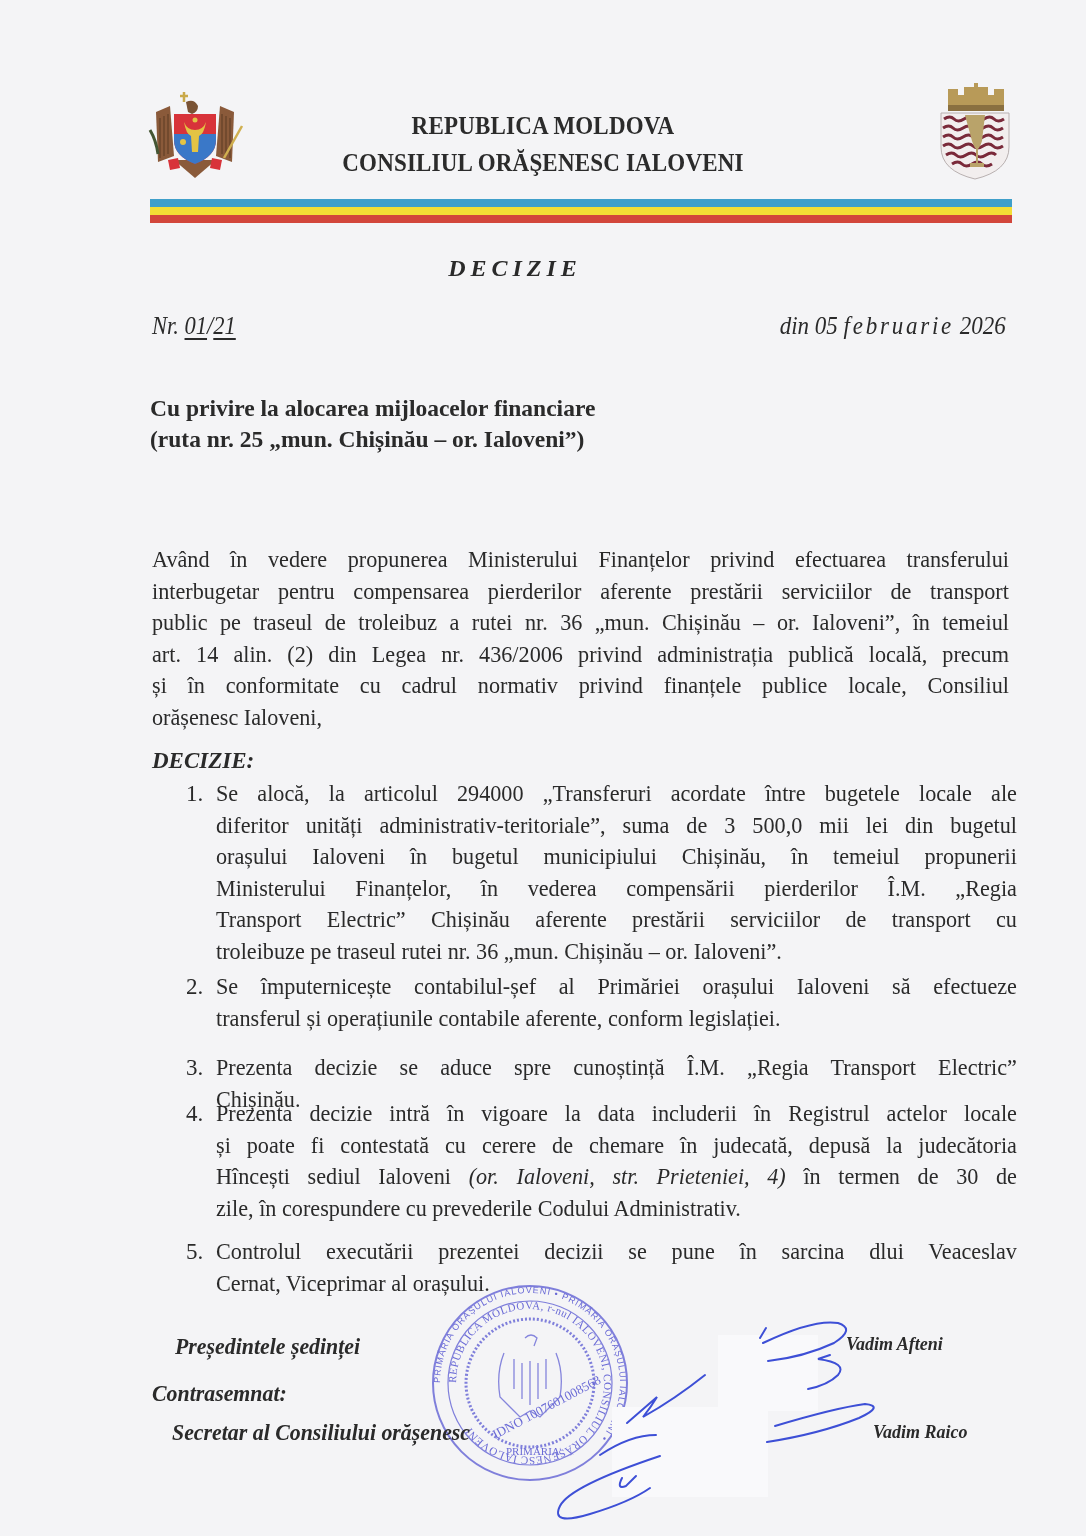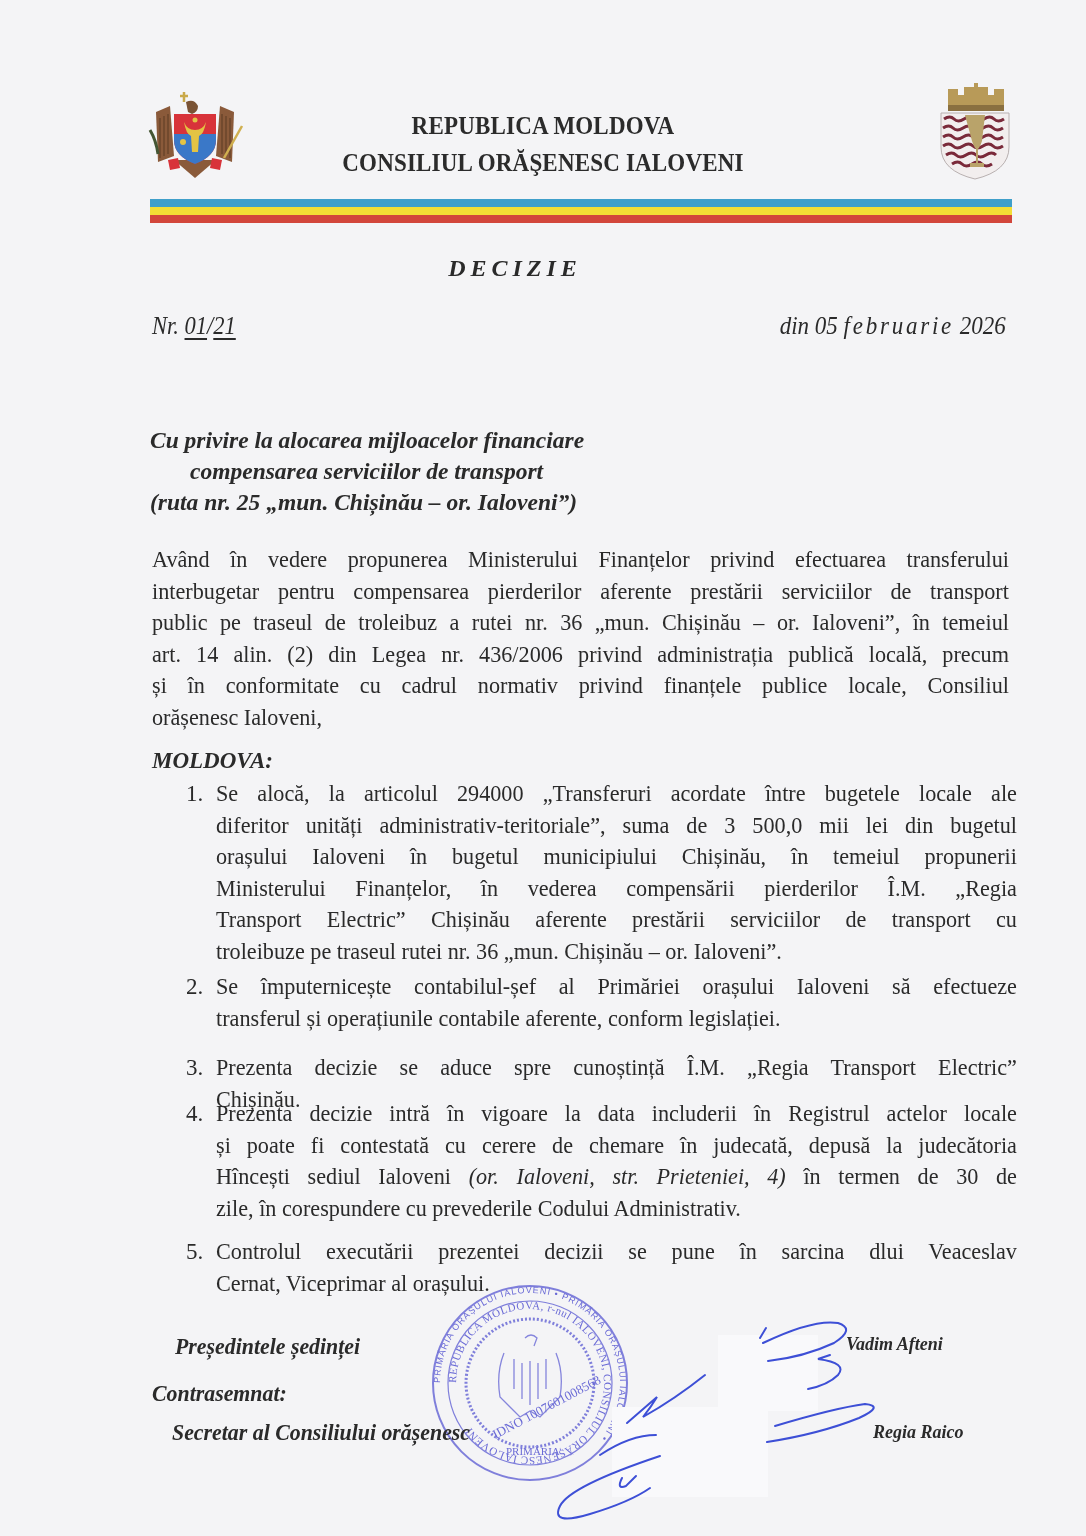--- a/index.html
+++ b/index.html
@@ -20,21 +20,21 @@
   .decizie {
     position: absolute; left: 0; width: 1030px; text-align: center; top: 255px;
     font-style: italic; font-weight: bold; font-size: 24px; letter-spacing: 5px;
   }
   .nr { left: 152px; top: 312px; font-style: italic; font-size: 25px; transform: scaleX(0.9); transform-origin: left; }
   .nr u { text-decoration-thickness: 1.5px; text-underline-offset: 4px; }
   .date { right: 80px; top: 312px; font-style: italic; font-size: 25px; transform: scaleX(0.92); transform-origin: right; }
   .date .sp { letter-spacing: 3px; }
   .subject {
     left: 150px; top: 393px; width: 520px;
-    font-style: italic; font-weight: bold; font-size: 23.5px; line-height: 31px; margin-top: 32px;
+    font-weight: bold; font-size: 23.5px; line-height: 31px;
   }
   .subject .ind { padding-left: 40px; display: block; }
   .subject span { display: block; }
   .para {
     left: 152px; top: 544px; width: 858px;
     font-size: 23px; line-height: 31.5px; text-align: justify;
     transform: scaleX(0.965); transform-origin: left;
   }
   .para span { display: block; text-align: justify; text-align-last: justify; }
   .para span.last { text-align-last: left; }
@@ -123,34 +123,33 @@
 </div>
 
 <div class="abs date">
   <span>din 05</span>
   <span class="sp">februarie</span>
   <span>2026</span>
 </div>
 
 <div class="abs subject">
   <span>Cu privire la alocarea mijloacelor financiare</span>
-  <span class="ind">compensarea serviciilor de transport</span>
   <span>(ruta nr. 25 „mun. Chișinău – or. Ialoveni”)</span>
 </div>
 
 <div class="abs para" style="width:888px;">
   <span>Având în vedere propunerea Ministerului Finanțelor privind efectuarea transferului</span>
   <span>interbugetar pentru compensarea pierderilor aferente prestării serviciilor de transport</span>
   <span>public pe traseul de troleibuz a rutei nr. 36 „mun. Chișinău – or. Ialoveni”, în temeiul</span>
   <span>art. 14 alin. (2) din Legea nr. 436/2006 privind administrația publică locală, precum</span>
   <span>și în conformitate cu cadrul normativ privind finanțele publice locale, Consiliul</span>
   <span class="last">orășenesc Ialoveni,</span>
 </div>
 
-<div class="abs decide">MOLDOVA:</div>
+<div class="abs decide">DECIZIE:</div>
 
 <div class="abs items">
   <div class="item" style="top:0;">
     <span class="num">1.</span>
     <div class="txt" style="transform:scaleX(0.965);transform-origin:left;width:830px;">
       <span>Se alocă, la articolul 294000 „Transferuri acordate între bugetele locale ale</span>
       <span>diferitor unități administrativ-teritoriale”, suma de 3 500,0 mii lei din bugetul</span>
       <span>orașului Ialoveni în bugetul municipiului Chișinău, în temeiul propunerii</span>
       <span>Ministerului Finanțelor, în vederea compensării pierderilor Î.M. „Regia</span>
       <span>Transport Electric” Chișinău aferente prestării serviciilor de transport cu</span>
@@ -222,21 +221,21 @@
 </div>
 
 <div class="abs sig-label" style="left:175px;top:1334px;">Președintele ședinței</div>
 <div class="abs sig-label" style="left:152px;top:1381px;">Contrasemnat:</div>
 <div class="abs sig-label" style="left:172px;top:1420px;">Secretar al Consiliului orășenesc</div>
 
 <div class="abs whiteout" style="left:718px;top:1335px;width:100px;height:76px;"></div>
 <div class="abs whiteout" style="left:612px;top:1407px;width:156px;height:90px;"></div>
 
 <div class="abs sig-name" style="left:846px;top:1334px;">Vadim Afteni</div>
-<div class="abs sig-name" style="left:873px;top:1422px;">Regia Raico</div>
+<div class="abs sig-name" style="left:873px;top:1422px;">Vadim Raico</div>
 
 <svg class="abs scribble" viewBox="0 0 1086 1536">
   <g stroke="#3d4fd6" stroke-width="2" fill="none" stroke-linecap="round">
     <path d="M763 1343 q50 -24 75 -20 q18 6 -4 20 q-30 14 -66 18"></path>
     <path d="M830 1355 l-12 4 q30 4 20 16 q-10 10 -30 14"></path>
     <path d="M766 1328 l-6 10"></path>
     <path d="M705 1375 q-30 24 -62 42 q8 -10 14 -20 l-30 26"></path>
     <path d="M775 1426 q60 -18 90 -22 q20 2 -6 14 q-40 16 -92 24"></path>
     <path d="M600 1455 q30 -20 56 -20"></path>
     <path d="M660 1456 q-90 30 -100 50 q-10 20 30 8 q40 -12 60 -26"></path>

